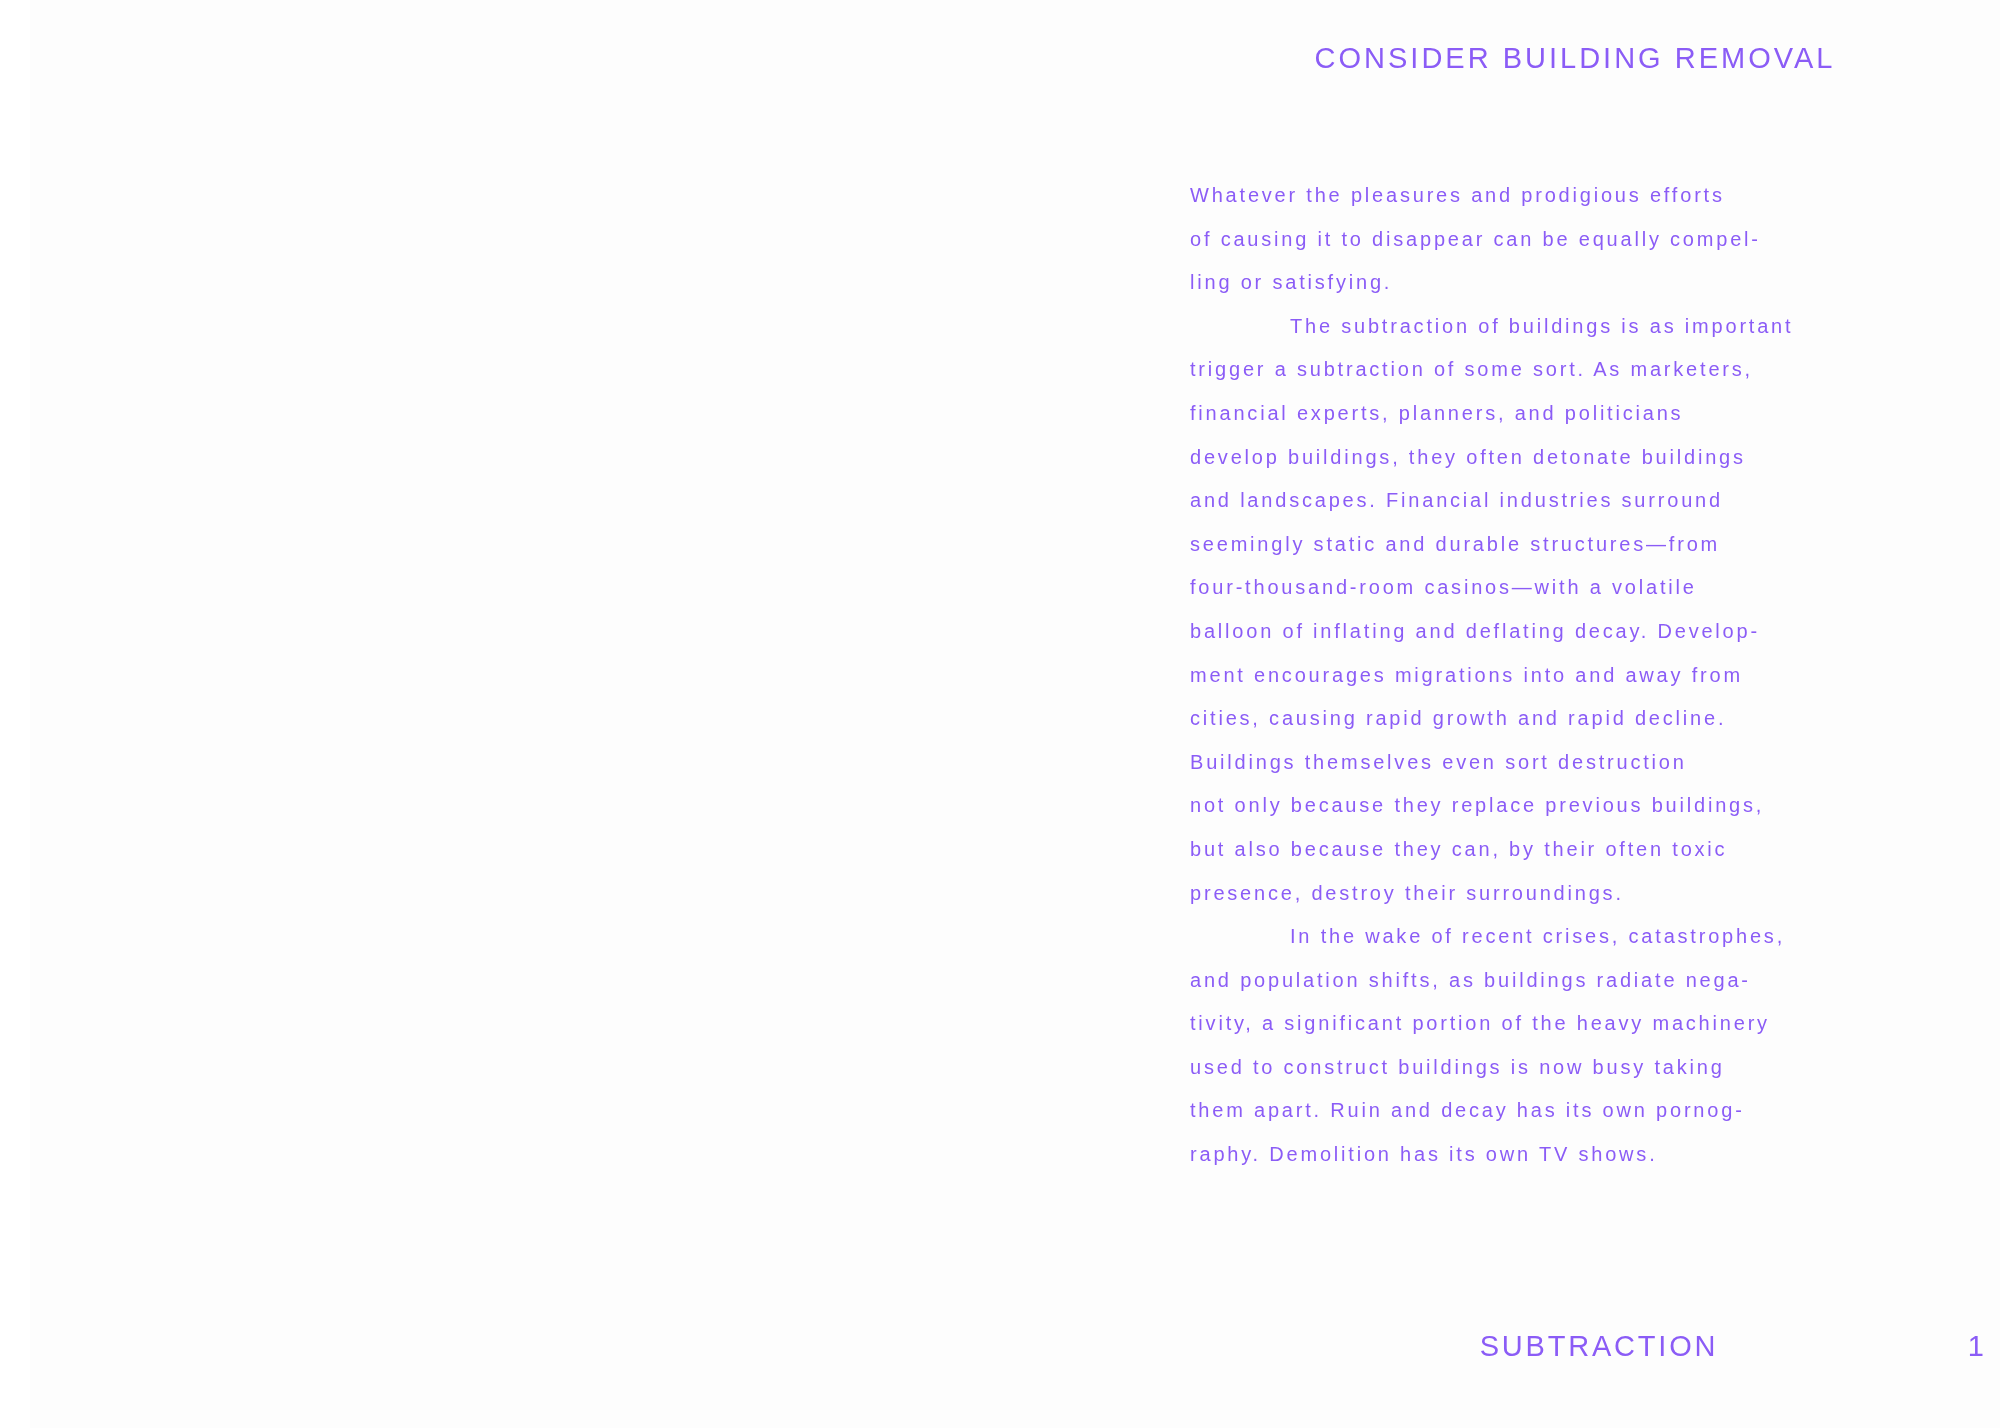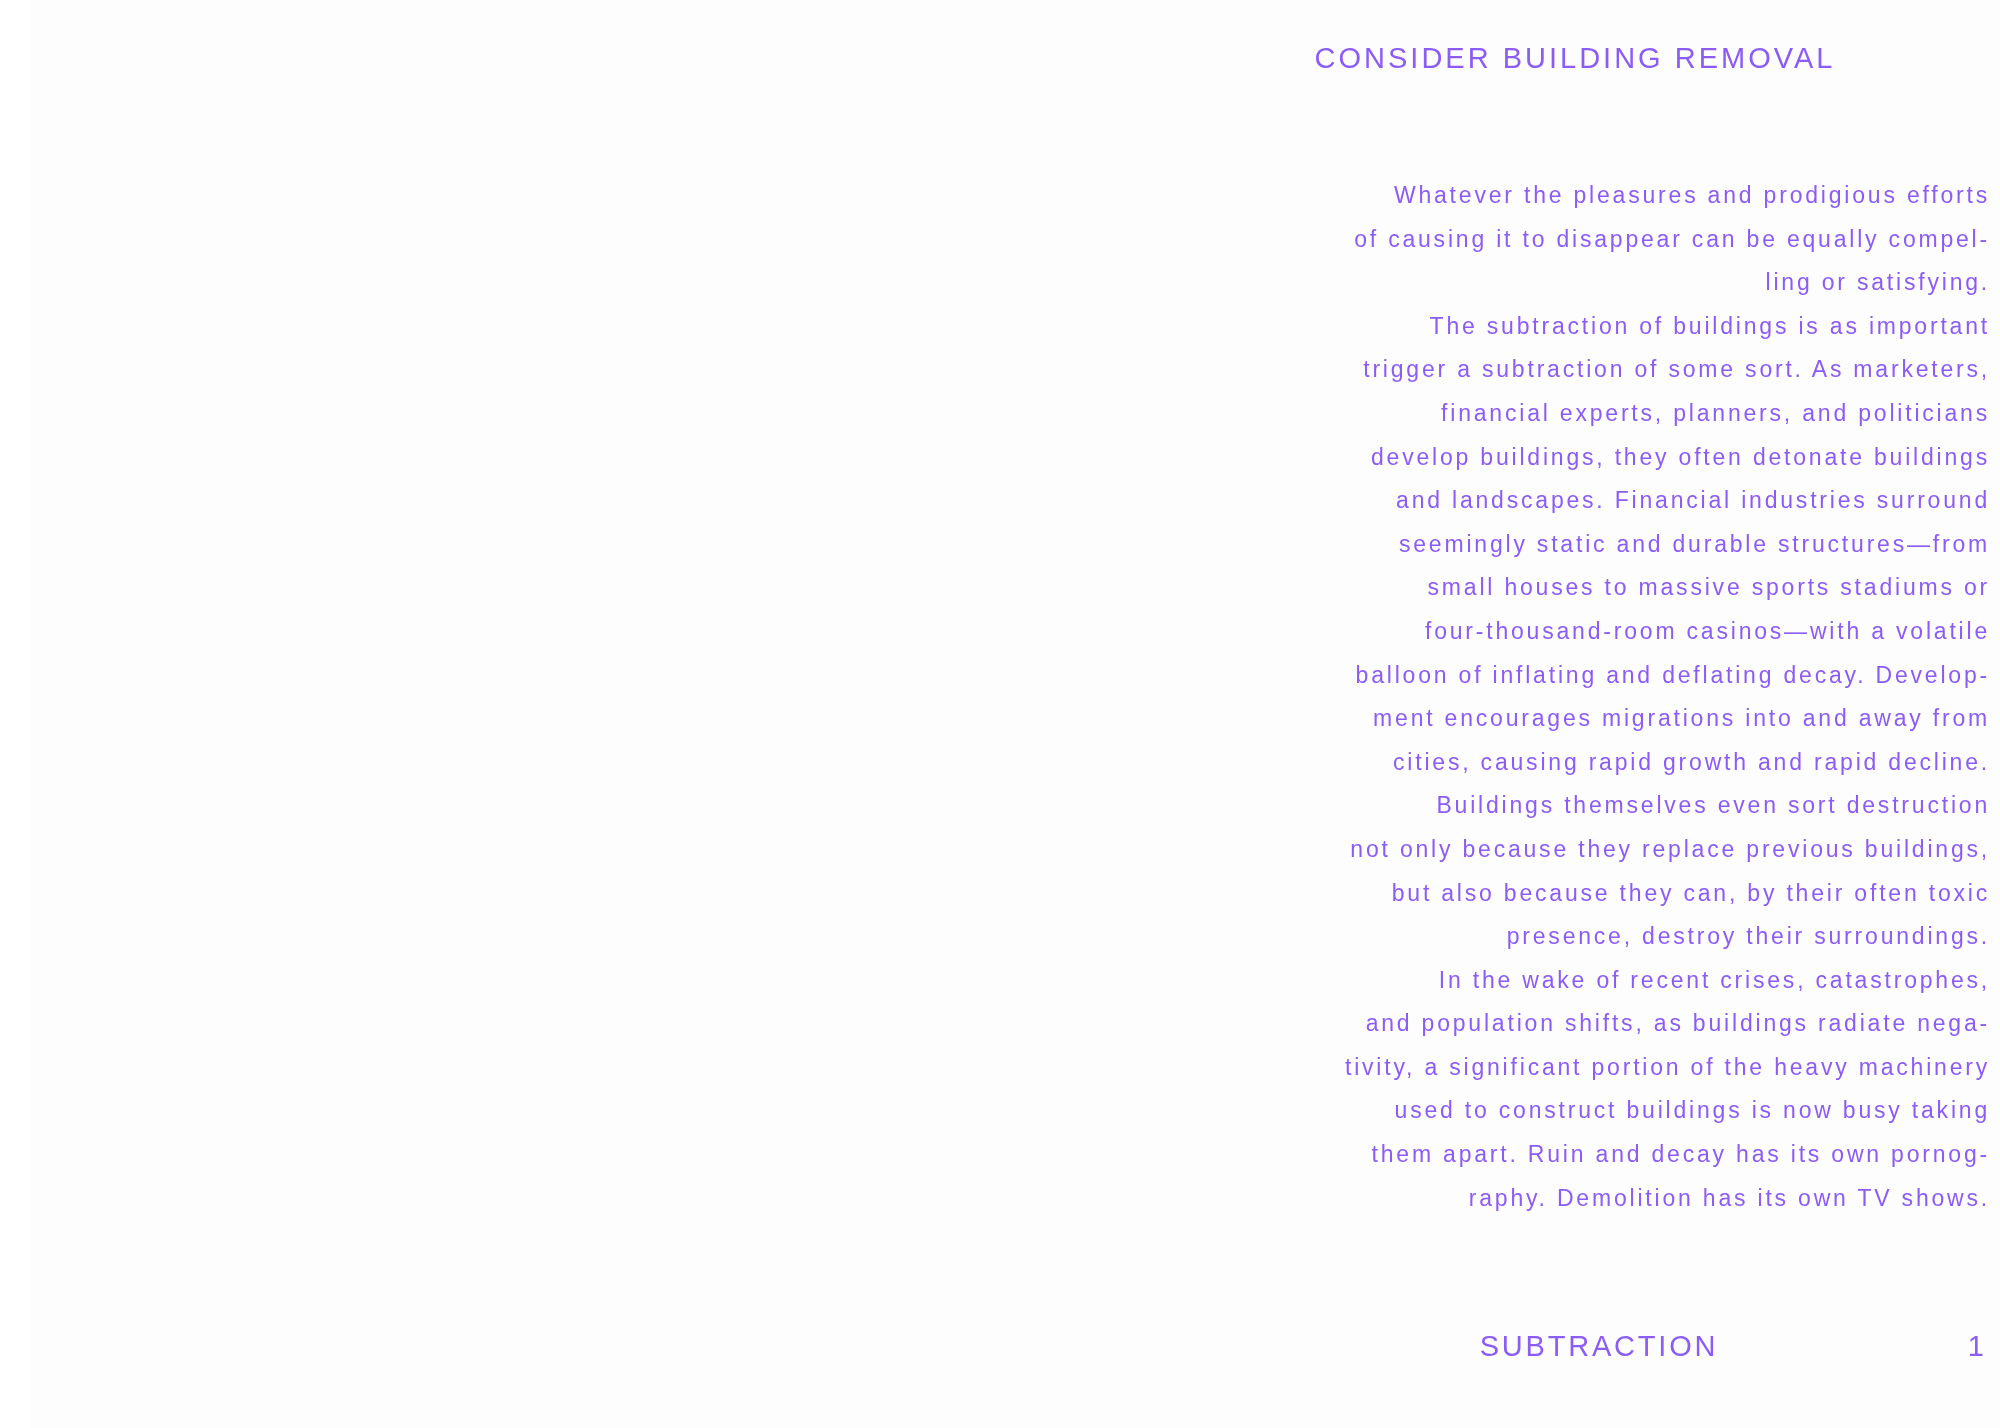--- a/index.html
+++ b/index.html
@@ -22,24 +22,23 @@
     text-align: center;
     font-size: 29px;
     letter-spacing: 3px;
     white-space: nowrap;
   }
   .body-text {
     position: absolute;
     top: 174px;
     left: 1160px;
     width: 800px;
-    font-size: 23px;
+    font-size: 20px;
     line-height: 43.6px;
     letter-spacing: 2.8px;
-    text-align: right;
   }
   .body-text .line {
     white-space: nowrap;
     height: 43.6px;
   }
   .body-text .line.indent {
     padding-left: 100px;
   }
   .folio-row {
     position: absolute;
@@ -72,21 +71,20 @@
 
   <div class="line">Whatever the pleasures and prodigious efforts</div>
       <div class="line">of causing it to disappear can be equally compel-</div>
       <div class="line">ling or satisfying.</div>
       <div class="line indent">The subtraction of buildings is as important</div>
       <div class="line">trigger a subtraction of some sort. As marketers,</div>
       <div class="line">financial experts, planners, and politicians</div>
       <div class="line">develop buildings, they often detonate buildings</div>
       <div class="line">and landscapes. Financial industries surround</div>
       <div class="line">seemingly static and durable structures—from</div>
-      <div class="line">small houses to massive sports stadiums or</div>
       <div class="line">four-thousand-room casinos—with a volatile</div>
       <div class="line">balloon of inflating and deflating decay. Develop-</div>
       <div class="line">ment encourages migrations into and away from</div>
       <div class="line">cities, causing rapid growth and rapid decline.</div>
       <div class="line">Buildings themselves even sort destruction</div>
       <div class="line">not only because they replace previous buildings,</div>
       <div class="line">but also because they can, by their often toxic</div>
       <div class="line">presence, destroy their surroundings.</div>
       <div class="line indent">In the wake of recent crises, catastrophes,</div>
       <div class="line">and population shifts, as buildings radiate nega-</div>

